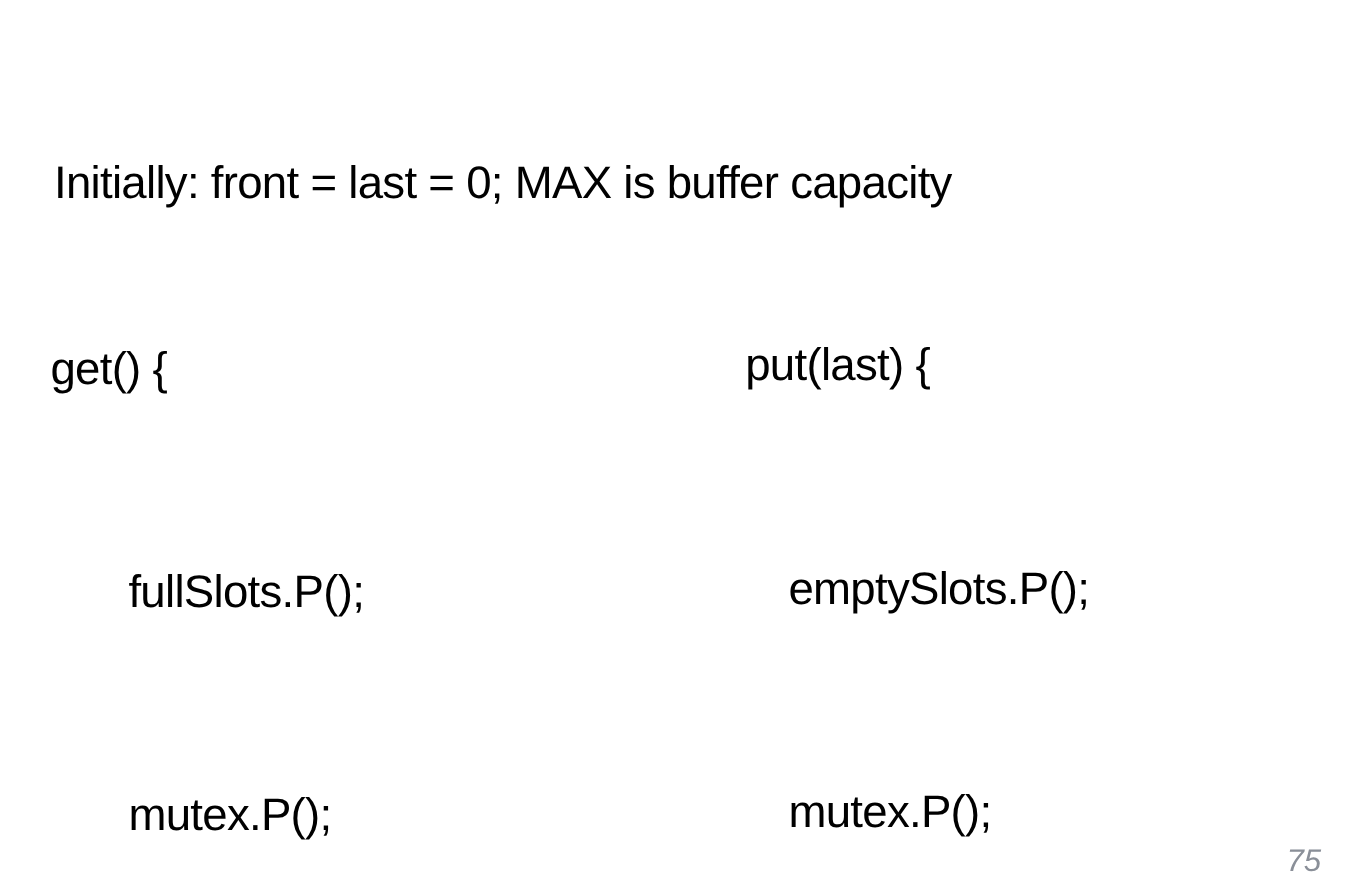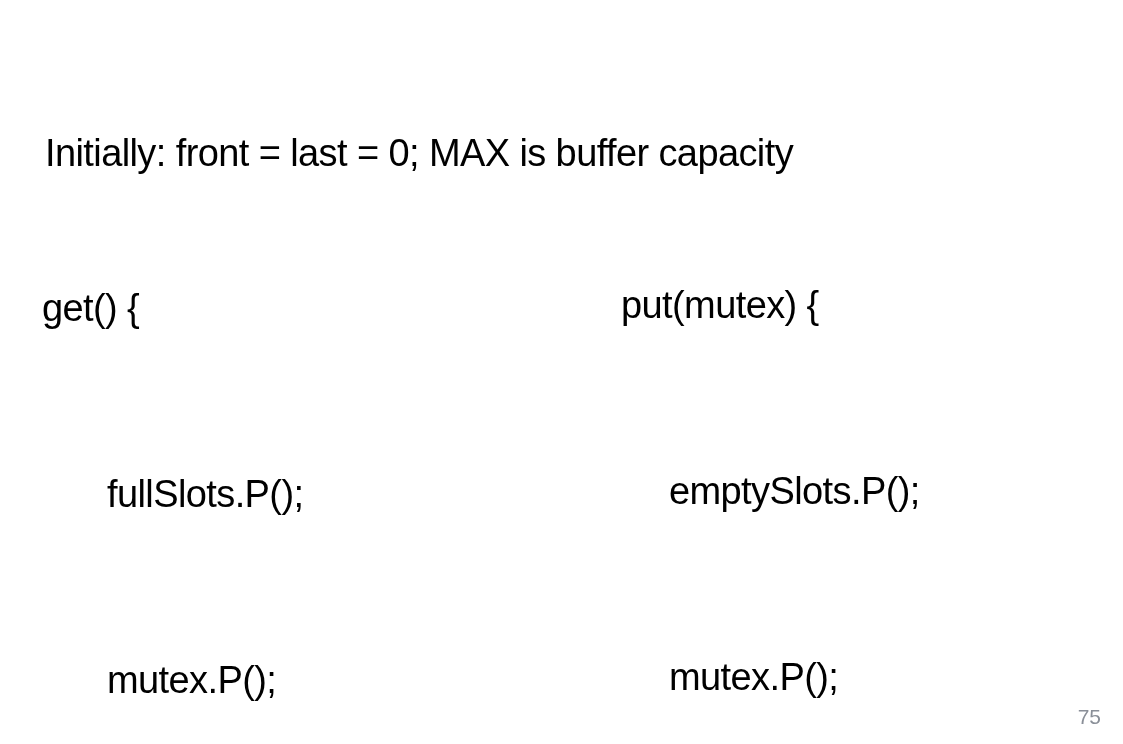--- a/index.html
+++ b/index.html
@@ -37,27 +37,28 @@
   }
   .code-get {
     left: 42px;
     top: 153px;
   }
   .code-put {
     left: 621px;
     top: 150px;
   }
   .code-get .indent { margin-left: 65px; }
-  .code-put .indent { margin-left: 48px; }
+  .code-put .indent { margin-left: 36px; }
   .page-number {
     position: absolute;
     right: 22px;
     top: 705px;
-    font-size: 21px;
+    font-size: 26px;
     line-height: 24px;
+    font-style: italic;
   }
 </style>
 </head>
 <body>
 
 <div class="slide" style="background: rgb(255, 255, 255); color: rgb(0, 0, 0);">
 
   <div class="header">
     <div>Initially: front = last = 0; MAX is buffer capacity</div>
   </div>
@@ -68,21 +69,21 @@
     <div class="indent">mutex.P();</div>
     
     
     
     
     
     
   </div>
 
   <div class="code code-put">
-    <div>put(mutex) {</div>
+    <div>put(last) {</div>
     <div class="indent">emptySlots.P();</div>
     <div class="indent">mutex.P();</div>
     
     
     
     
     
   </div>
 
   <div class="page-number" style="color: rgb(138, 143, 152);">75</div>

